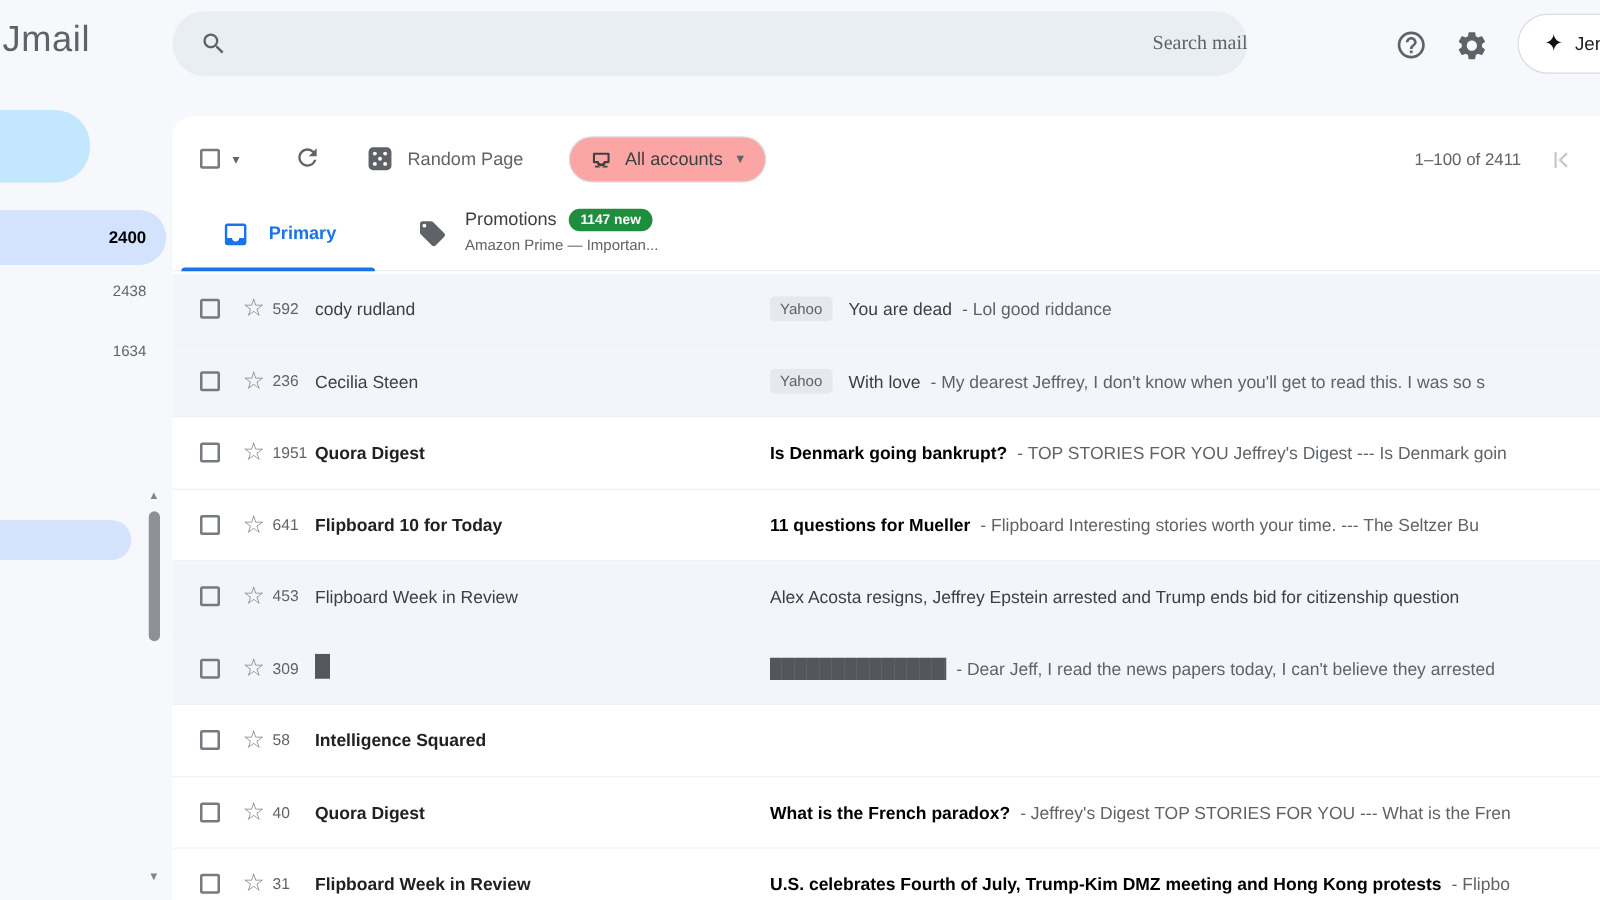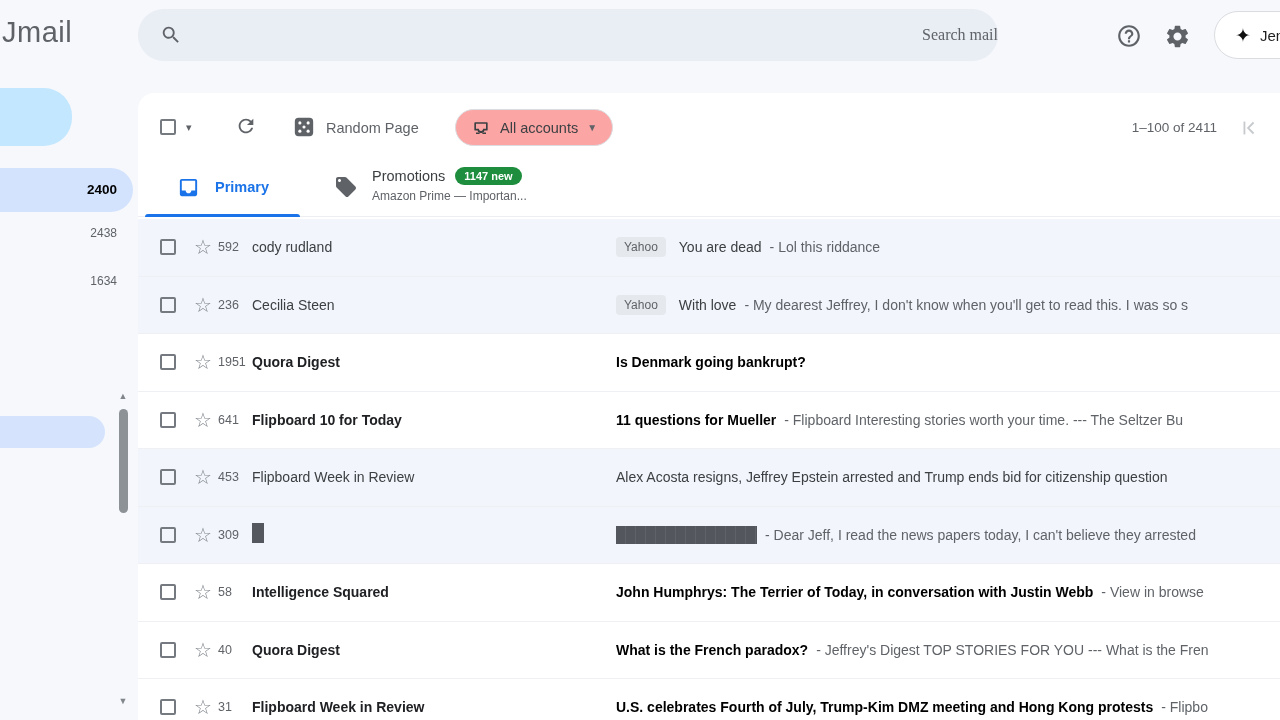--- a/index.html
+++ b/index.html
@@ -210,41 +210,42 @@
 
   <div class="list">
       <div class="row read">
         <span class="cb"></span>
         <span class="star">☆</span>
         <span class="cnt">592</span>
         <span class="sender"><span>cody rudland</span></span>
         <span class="subjwrap">
           <span class="badge">Yahoo</span>
           <span class="subject">You are dead</span>
-          <span class="snippet">- Lol this riddance</span>
+          <span class="snippet">- Lol good riddance</span>
         </span>
       </div>
       <div class="row read">
         <span class="cb"></span>
         <span class="star">☆</span>
         <span class="cnt">236</span>
         <span class="sender"><span>Cecilia Steen</span></span>
         <span class="subjwrap">
           <span class="badge">Yahoo</span>
           <span class="subject">With love</span>
           <span class="snippet">- My dearest Jeffrey, I don't know when you'll get to read this. I was so s</span>
         </span>
       </div>
       <div class="row unread">
         <span class="cb"></span>
         <span class="star">☆</span>
         <span class="cnt">1951</span>
         <span class="sender"><span>Quora Digest</span></span>
         <span class="subjwrap">
           <span class="subject">Is Denmark going bankrupt?</span>
+          <span class="snippet">- TOP STORIES FOR YOU Jeffrey's Digest --- Is Denmark goin</span>
         </span>
       </div>
       <div class="row unread">
         <span class="cb"></span>
         <span class="star">☆</span>
         <span class="cnt">641</span>
         <span class="sender"><span>Flipboard 10 for Today</span></span>
         <span class="subjwrap">
           <span class="subject">11 questions for Mueller</span>
           <span class="snippet">- Flipboard Interesting stories worth your time. --- The Seltzer Bu</span>
@@ -268,24 +269,20 @@
         <span class="subjwrap">
           <span class="redact-lg"></span>
           <span class="snippet">- Dear Jeff, I read the news papers today, I can't believe they arrested</span>
         </span>
       </div>
       <div class="row unread">
         <span class="cb"></span>
         <span class="star">☆</span>
         <span class="cnt">58</span>
         <span class="sender"><span>Intelligence Squared</span></span>
-        <span class="subjwrap">
-          <span class="subject">John Humphrys: The Terrier of Today, in conversation with Justin Webb</span>
-          <span class="snippet">- View in browse</span>
-        </span>
       </div>
       <div class="row unread">
         <span class="cb"></span>
         <span class="star">☆</span>
         <span class="cnt">40</span>
         <span class="sender"><span>Quora Digest</span></span>
         <span class="subjwrap">
           <span class="subject">What is the French paradox?</span>
           <span class="snippet">- Jeffrey's Digest TOP STORIES FOR YOU --- What is the Fren</span>
         </span>

